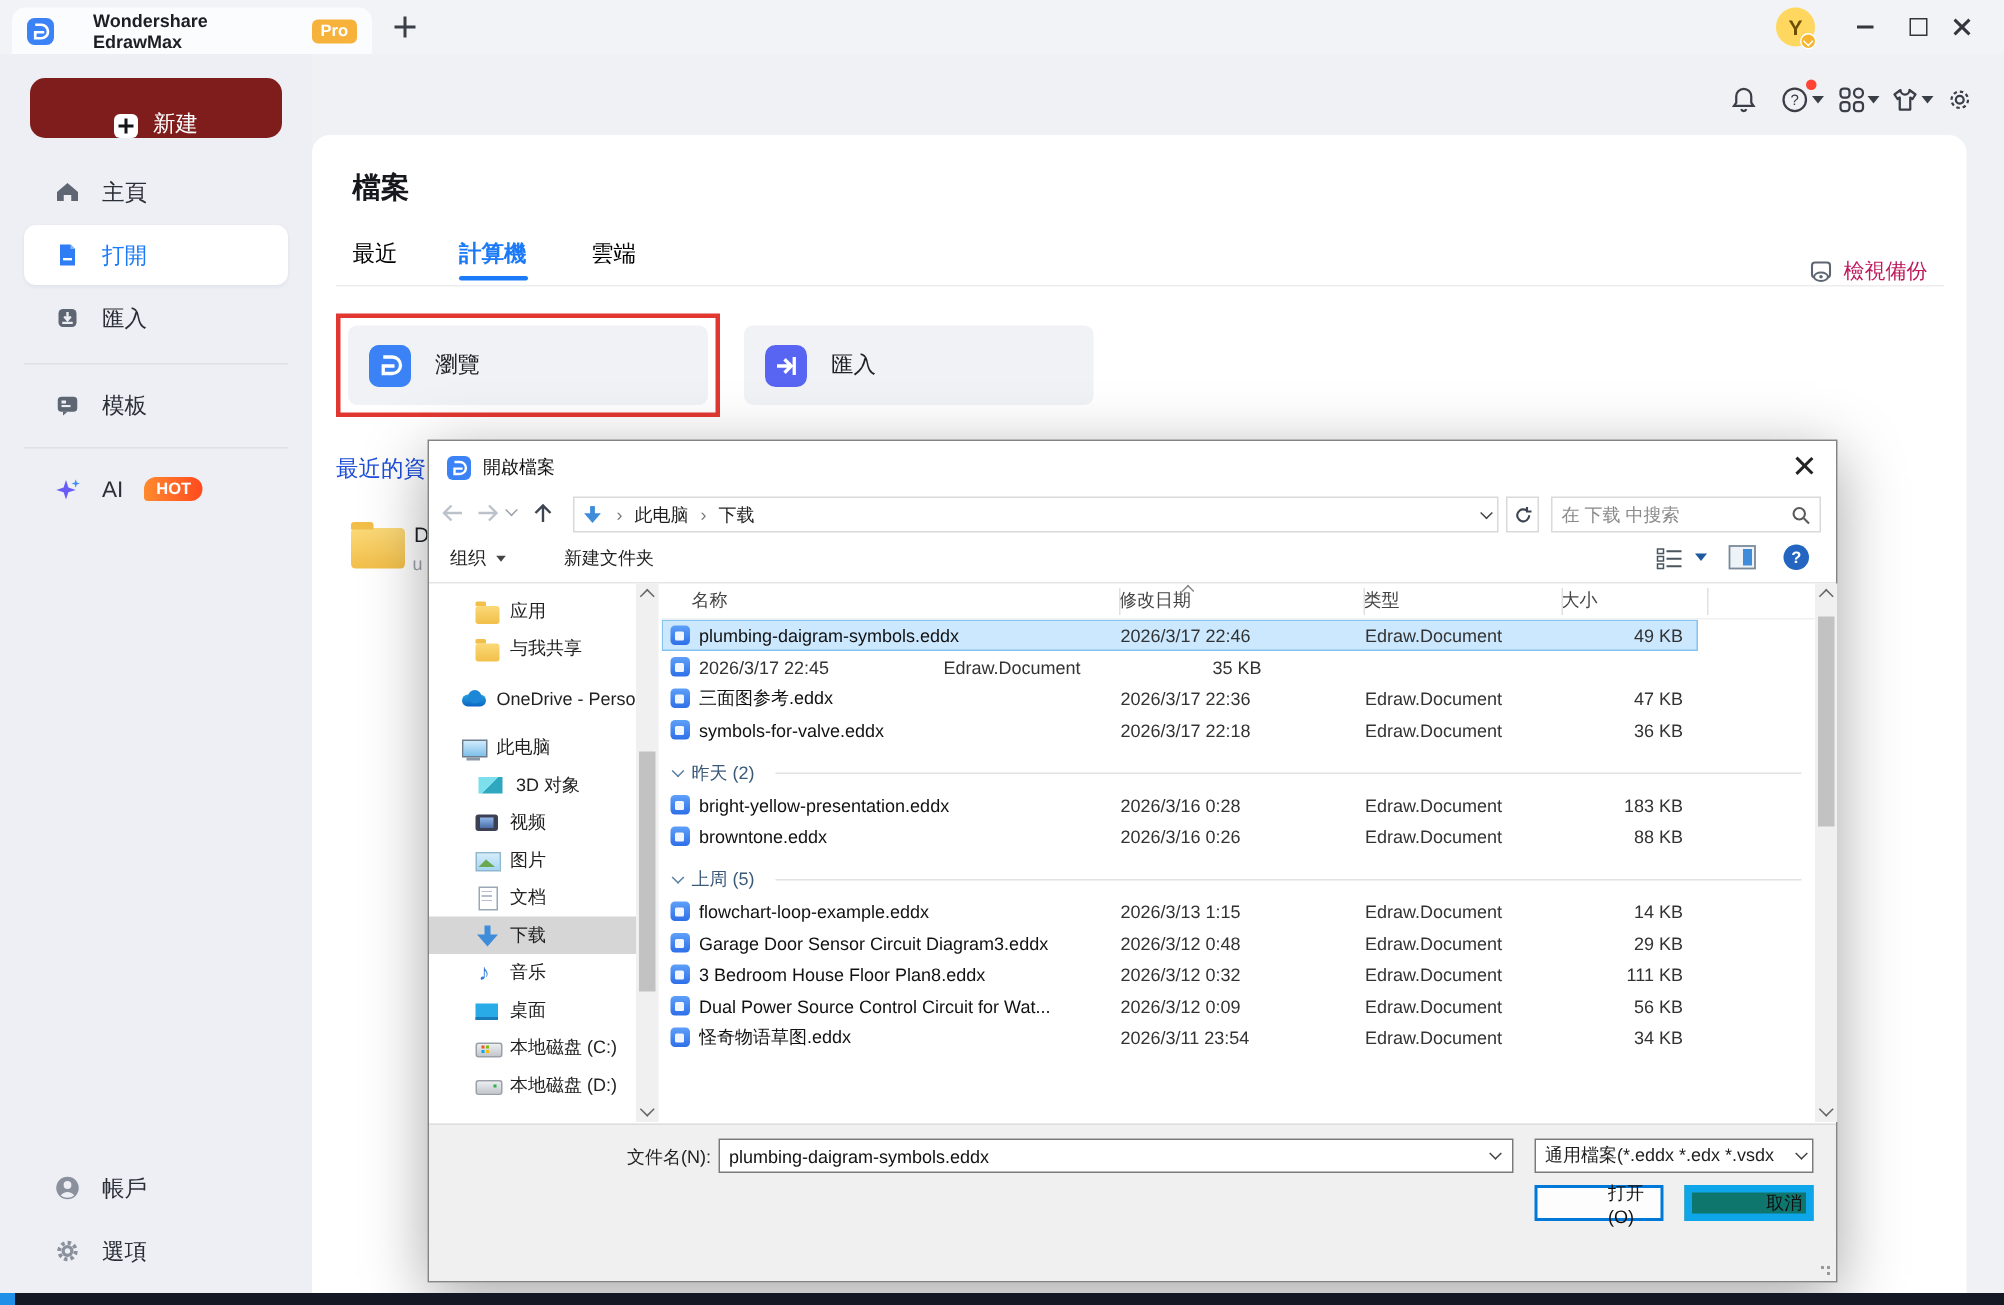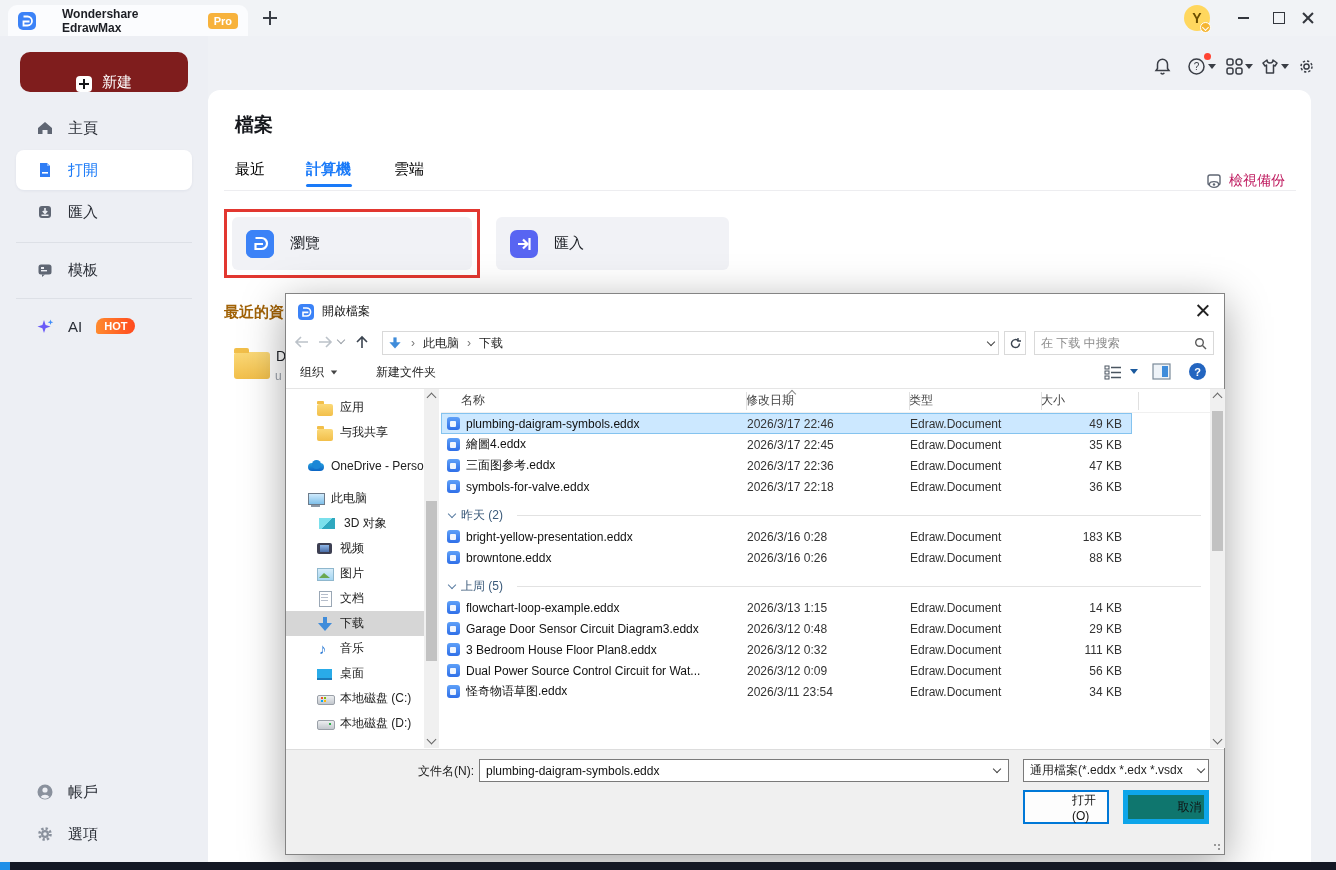--- a/index.html
+++ b/index.html
@@ -46,21 +46,21 @@
   .mainpanel { left:208px; top:90px; width:1103px; height:772px; background:#fff; border-radius:12px 12px 0 0; }
   .pgtitle { left:235px; top:112px; font-size:19px; font-weight:bold; color:#16181d; }
   .mtab { top:160px; font-size:15px; color:#000000; cursor:pointer; }
   .mtab.active { color:#1a7af8; font-weight:bold; }
   .mtab-underline { left:306px; top:184px; width:46px; height:3px; background:#1a7af8; border-radius:2px; }
   .viewbackup { left:1206px; top:161px; display:flex; align-items:center; gap:6px; font-size:14px; color:#be185d; cursor:pointer;margin-top:11px; }
   .hline { left:224px; top:190px; width:1072px; height:1px; background:#ededf0; }
   .redbox { left:224px; top:209px; width:256px; height:69px; border:3px solid #e23730; }
   .tile { top:217px; height:53px; background:#f1f2f6; border-radius:6px; display:flex; align-items:center; gap:16px; padding-left:14px; font-size:15px; color:#1d2026; cursor:pointer; }
   .tile-ic { width:28px; height:28px; border-radius:7px; display:flex; align-items:center; justify-content:center; }
-  .recentlbl { left:224px; top:303px; font-size:15px; font-weight:bold; color:#a16207; }
+  .recentlbl { left:224px; top:303px; font-size:15px; font-weight:normal; color:#1d4ed8; }
   .bigfolder { left:234px; top:352px; width:36px; height:27px; background:linear-gradient(#fbd978,#f2bf4a); border-radius:3px; }
   .bigfolder::before { content:""; position:absolute; left:0; top:-4px; width:15px; height:5px; background:#f2bf4a; border-radius:2px 2px 0 0; }
   .partial1 { left:276px; top:348px; font-size:14px; color:#1d2026; }
   .partial2 { left:275px; top:369px; font-size:12px; color:#9aa0aa; }
 
   
   .dialog { left:285px; top:293px; width:940px; height:562px; background:#fff; border:1px solid #848484; box-shadow:0 10px 40px rgba(0,0,0,.35); font-size:12px; color:#1e1e1e; }
   .dlg-title { left:12px; top:9px; display:flex; align-items:center; gap:8px; font-size:12px; color:#111; }
   .dlg-close { right:10px; top:6px; width:22px; height:20px; cursor:pointer; }
   .dlg-close::before,.dlg-close::after{content:"";position:absolute;left:10px;top:3px;width:1.6px;height:15px;background:#222;}
@@ -129,21 +129,21 @@
   .fsize { width:80px; text-align:right; color:#333; }
 
   
   .dlg-bottom { left:0; bottom:0; width:938px; height:105px; background:#f0f0f0; border-top:1px solid #ddd; }
   .fn-label { left:100px; top:13px; width:88px; text-align:right; color:#222; }
   .fn-input { left:193px; top:9px; width:530px; height:23px; border:1px solid #7a7a7a; background:#fff; display:flex; align-items:center; }
   .fn-input input { border:none; outline:none; flex:1; padding:0 6px; font-size:12px; font-family:"Liberation Sans",sans-serif; color:#111; }
   .combo { left:737px; top:9px; width:186px; height:23px; border:1px solid #7a7a7a; background:#fff; display:flex; align-items:center; padding:0 4px 0 6px; cursor:pointer; }
   .combo-txt { flex:1; white-space:nowrap; overflow:hidden; }
   .chev-dn { width:6px; height:6px; border-right:1.4px solid #444; border-bottom:1.4px solid #444; transform:rotate(45deg); margin-top:-3px; flex:0 0 6px; }
-  .btn { top:40px; width:86px; height:34px; display:flex; align-items:center; justify-content:center; font-size:12px; cursor:pointer;padding-left:47px; }
+  .btn { top:40px; width:86px; height:24px; display:flex; align-items:center; justify-content:center; font-size:12px; cursor:pointer;padding-left:47px; }
   .btn-open { left:737px; background:#fdfdfd; border:2px solid #0078d7; color:#111; }
   .btn-cancel { left:837px; background:#0f766e; border:5px solid #0ea5e9; color:#111; }
   .grip { right:3px; bottom:3px; width:8px; height:8px; background:radial-gradient(circle at 2px 2px,#999 1px,transparent 1px),radial-gradient(circle at 6px 2px,#999 1px,transparent 1px),radial-gradient(circle at 6px 6px,#999 1px,transparent 1px); }
 
   .taskstrip { left:0; top:862px; width:1336px; height:8px; background:#141824; }
   .taskstrip::before { content:""; position:absolute; left:0; top:0; width:10px; height:8px; background:#1f8fe8; }
   svg { display:block; }
 </style>
 </head>
 <body>
@@ -503,21 +503,20 @@
         <div class="frow fsel">
           <span class="fico"></span>
           <span class="fname">plumbing-daigram-symbols.eddx</span>
           <span class="fdate">2026/3/17 22:46</span>
           <span class="ftype">Edraw.Document</span>
           <span class="fsize">49 KB</span>
         </div>
 
         <div class="frow">
           <span class="fico"></span>
-          <span class="fname">繪圖4.eddx</span>
           <span class="fdate">2026/3/17 22:45</span>
           <span class="ftype">Edraw.Document</span>
           <span class="fsize">35 KB</span>
         </div>
 
         <div class="frow">
           <span class="fico"></span>
           <span class="fname">三面图参考.eddx</span>
           <span class="fdate">2026/3/17 22:36</span>
           <span class="ftype">Edraw.Document</span>

